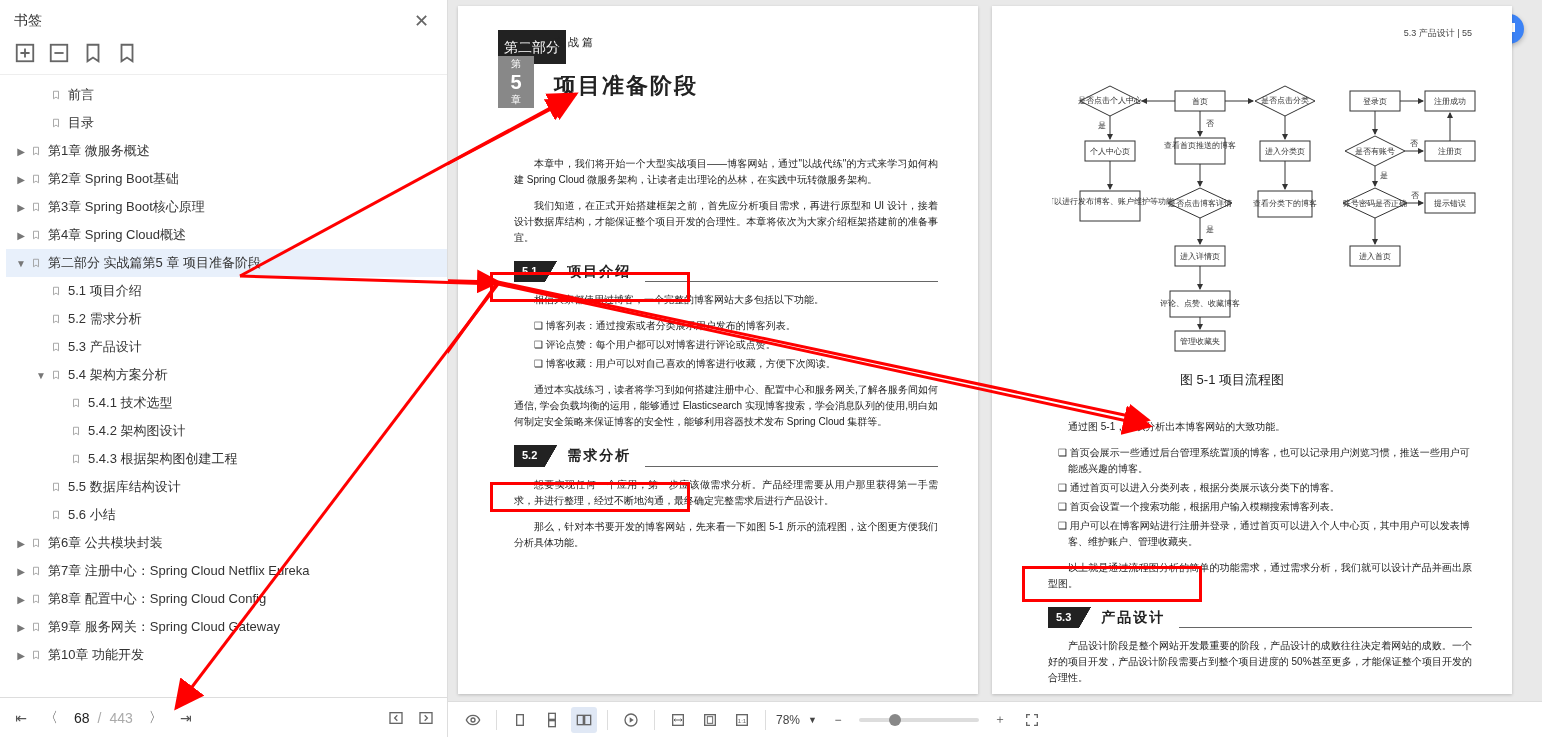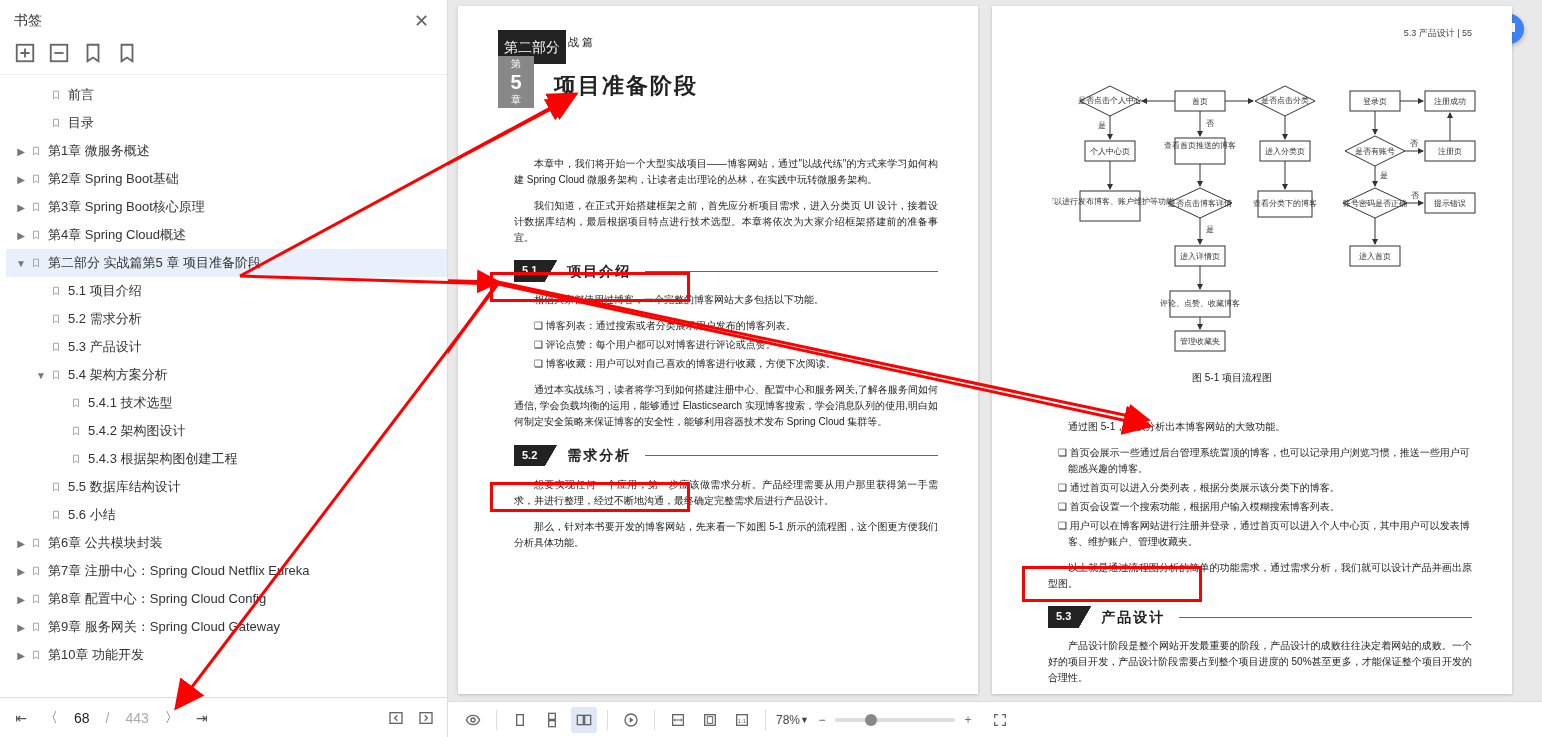--- a/index.html
+++ b/index.html
@@ -16,61 +16,61 @@
 .oi .tw { width: 14px; text-align: center; color: #777; font-size: 10px; }
 .oi .bk { width: 16px; display: inline-flex; align-items: center; justify-content: center; color: #999; }
 .oi .bk svg { width: 10px; height: 12px; }
 .oi .lbl { padding-left: 4px; white-space: nowrap; overflow: hidden; text-overflow: ellipsis; }
 .sel { background: #e8f0fb !important; }
 .lvl0 { padding-left: 8px; }
 .lvl1 { padding-left: 28px; }
 .lvl2 { padding-left: 48px; }
 .sb-foot { height: 40px; border-top: 1px solid #ddd; display: flex; align-items: center; gap: 8px; padding: 0 10px; }
 .navbtn { width: 22px; height: 22px; display: inline-flex; align-items: center; justify-content: center; color: #555; cursor: pointer; font-size: 14px; }
-.pgbox { display: flex; align-items: baseline; gap: 16px; font-size: 14px; margin: 0 4px; }
+.pgbox { display: flex; align-items: baseline; gap: 8px; font-size: 14px; margin: 0 4px; }
 .pgbox .cur { color: #222; }
 .pgbox .sep { color: #aaa; }
 .pgbox .tot { color: #aaa; }
 .spacer { flex: 1; }
 .main { flex: 1; background: #e9e9e9; position: relative; display: flex; flex-direction: column; }
 .pages { flex: 1; display: flex; gap: 14px; padding: 6px 10px 6px 10px; overflow: hidden; }
 .page { background: #fff; width: 520px; height: 688px; box-shadow: 0 1px 3px rgba(0,0,0,.2); position: relative; font-size: 10px; line-height: 1.6; color: #222; }
 .part-tab { position: absolute; top: 24px; left: 40px; background: #222; color: #fff; font-size: 14px; padding: 6px 6px; }
 .part-lbl { position: absolute; top: 28px; left: 96px; font-size: 11px; letter-spacing: 3px; }
 .chap-tab { position: absolute; top: 50px; left: 40px; background: #888; color: #fff; width: 36px; height: 52px; display: flex; flex-direction: column; align-items: center; justify-content: center; font-size: 10px; }
 .chap-tab .n { font-size: 20px; font-weight: bold; line-height: 1; }
 .chap-title { position: absolute; top: 62px; left: 96px; font-size: 22px; font-weight: bold; letter-spacing: 2px; }
 .body1 { position: absolute; top: 150px; left: 56px; right: 40px; }
 .para { margin-bottom: 10px; text-indent: 2em; text-align: justify; }
-.sec-head { display: flex; align-items: center; margin: 14px 0 10px 0; }
+.sec-head { display: flex; align-items: flex-end; margin: 14px 0 10px 0; }
 .sec-head .num { background: #222; color: #fff; font-weight: bold; padding: 2px 8px; font-size: 11px; position: relative; }
 .sec-head .num::after { content: ''; position: absolute; right: -12px; top: 0; bottom: 0; width: 12px; background: linear-gradient(120deg,#222 49%, transparent 51%); }
 .sec-head .ttl { font-size: 14px; font-weight: bold; margin-left: 22px; letter-spacing: 2px; }
 .sec-head .rule { flex: 1; border-bottom: 1px solid #666; margin-left: 14px; }
 .bullets { margin: 6px 0 10px 2em; }
 .bullets div { margin-bottom: 3px; }
 .pgh-right { position: absolute; top: 20px; right: 40px; font-size: 9px; color: #444; }
 .flowchart { position: absolute; top: 60px; left: 60px; right: 24px; height: 300px; }
 .fc-svg { width: 100%; height: 100%; }
 .fc-label { font-size: 8px; fill: #333; text-anchor: middle; }
 .fc-box { fill: #fff; stroke: #333; stroke-width: 1; }
 .fc-diamond { fill: #fff; stroke: #333; stroke-width: 1; }
 .fc-arrow { stroke: #333; stroke-width: 1; fill: none; marker-end: url(#ah); }
-.fig-cap { position: absolute; top: 364px; left: 0; right: 40px; text-align: center; font-size: 10px; }
+.fig-cap { position: absolute; top: 364px; left: 0; right: 40px; text-align: center; font-size: 13px; }
 .body2 { position: absolute; top: 384px; left: 56px; right: 40px; margin-top: 29px; }
 .body2 .bullets { margin-left: 0; }
 .body2 .bullets div { text-indent: -1em; padding-left: 2em; }
 .redbox { position: absolute; border: 3px solid #f00; pointer-events: none; }
 .redarrow { position: absolute; pointer-events: none; }
 .bottombar { height: 36px; background: #fff; border-top: 1px solid #ddd; display: flex; align-items: center; padding: 0 12px; gap: 6px; position: absolute; bottom: 0; left: 0; right: 0; }
 .tb { width: 26px; height: 26px; display: inline-flex; align-items: center; justify-content: center; color: #555; cursor: pointer; border-radius: 3px; }
 .tb svg { width: 16px; height: 16px; }
 .tb.active { background: #e0e8f5; }
 .bb-sep { width: 1px; height: 20px; background: #ddd; margin: 0 4px; }
-.zoom { display: flex; align-items: center; font-size: 12px; color: #444; }
+.zoom { display: flex; align-items: center; gap: 8px; font-size: 12px; color: #444; }
 .zslider { width: 120px; height: 4px; background: #ddd; position: relative; border-radius: 2px; }
 .zslider .knob { position: absolute; top: -4px; left: 30px; width: 12px; height: 12px; background: #888; border-radius: 50%; }
 .floatbtn { position: absolute; top: 14px; right: 18px; width: 30px; height: 30px; border-radius: 50%; background: #3b82f6; color: #fff; display: flex; align-items: center; justify-content: center; font-size: 14px; box-shadow: 0 2px 5px rgba(0,0,0,.25); cursor: pointer; }
 </style>
 </head>
 <body>
 
 <div class="app">
 
   <div class="sidebar">
@@ -333,21 +333,21 @@
         <div class="part-lbl">实战篇</div>
         <div class="chap-tab">
           <span>第</span>
           <span class="n">5</span>
           <span>章</span>
         </div>
         <div class="chap-title">项目准备阶段</div>
 
         <div class="body1">
           <div class="para">本章中，我们将开始一个大型实战项目——博客网站，通过"以战代练"的方式来学习如何构建 Spring Cloud 微服务架构，让读者走出理论的丛林，在实践中玩转微服务架构。</div>
-          <div class="para">我们知道，在正式开始搭建框架之前，首先应分析项目需求，进入分类页 UI 设计，接着设计数据库结构，最后根据项目特点进行技术选型。本章将依次为大家介绍框架搭建前的准备事宜。</div>
+          <div class="para">我们知道，在正式开始搭建框架之前，首先应分析项目需求，再进行原型和 UI 设计，接着设计数据库结构，才能保证整个项目开发的合理性。本章将依次为大家介绍框架搭建前的准备事宜。</div>
 
           <div class="sec-head">
             <span class="num">5.1</span>
             <span class="ttl">项目介绍</span>
             <span class="rule"></span>
           </div>
           <div class="para" style="text-indent:2em">相信大家都使用过博客，一个完整的博客网站大多包括以下功能。</div>
           <div class="bullets">
             <div>❑ 博客列表：通过搜索或者分类展示用户发布的博客列表。</div>
             <div>❑ 评论点赞：每个用户都可以对博客进行评论或点赞。</div>

